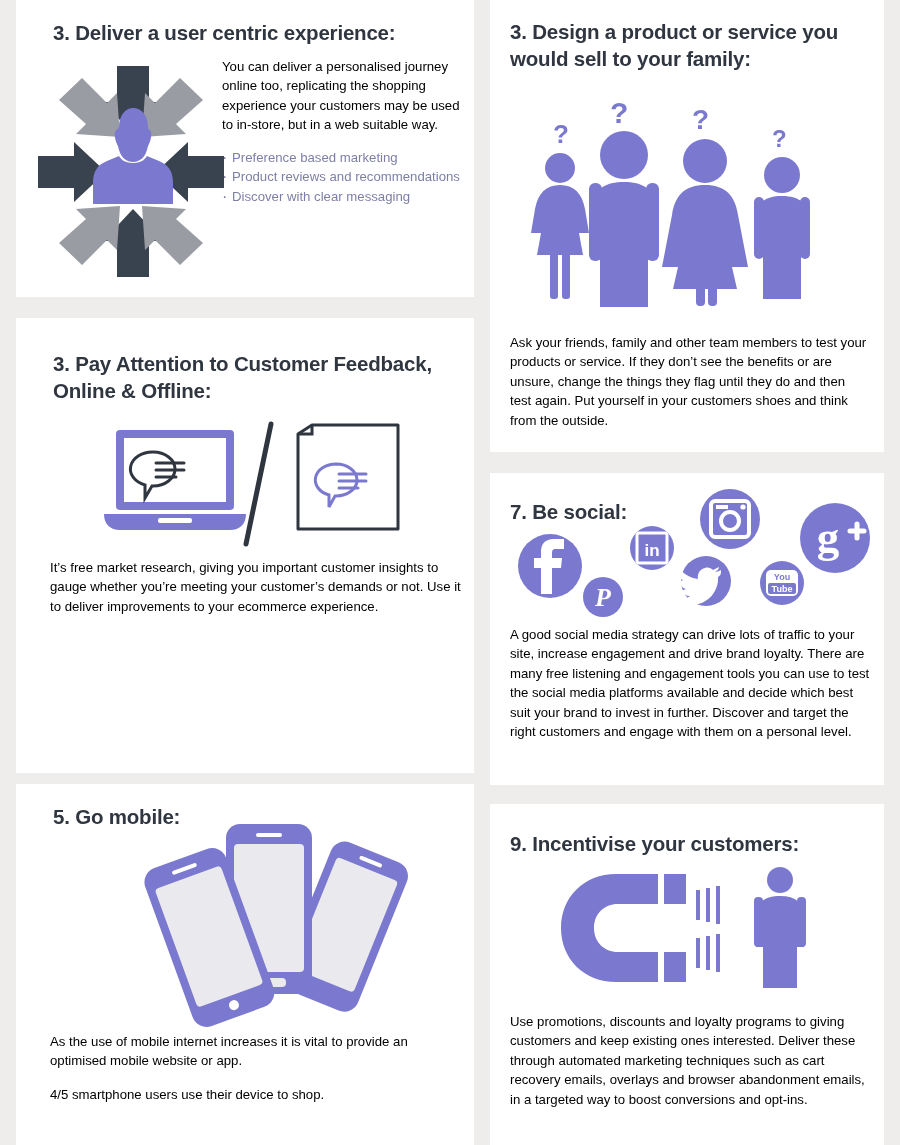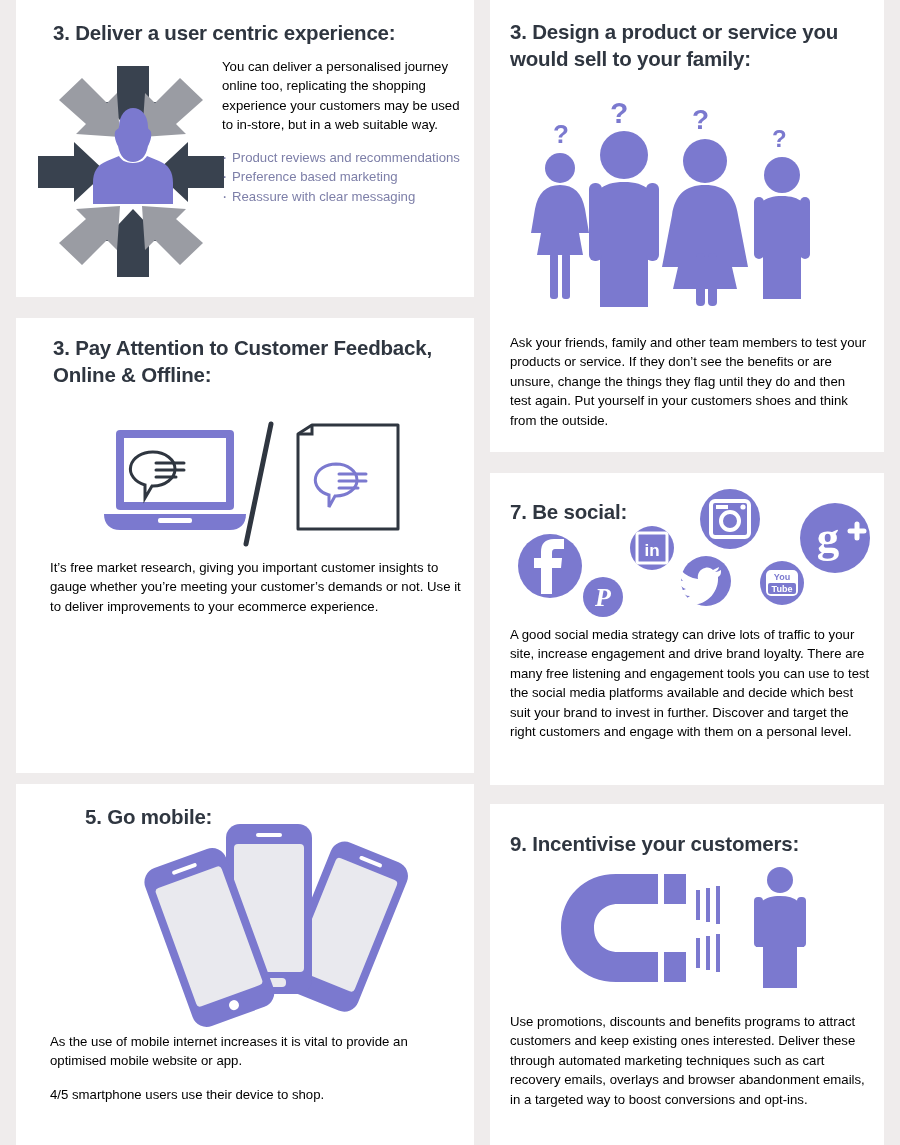--- a/index.html
+++ b/index.html
@@ -57,33 +57,33 @@
   #card1 .copy { position:absolute; left:206px; top:57px; width:238px; }
 
   
   #card2 { left:490px; top:0px; width:394px; height:452px; }
   #card2 .card-title { position:absolute; left:20px; top:18px; width:350px; }
   #card2 .art { position:absolute; left:30px; top:95px; width:340px; height:215px; }
   #card2 .copy { position:absolute; left:20px; top:333px; width:358px; }
 
   
   #card3 { left:16px; top:318px; width:458px; height:455px; }
-  #card3 .card-title { position:absolute; left:37px; top:16px; width:380px; }
+  #card3 .card-title { position:absolute; left:37px; top:32px; width:380px; }
   #card3 .art { position:absolute; left:70px; top:106px; width:330px; height:120px; }
   #card3 .copy { position:absolute; left:34px; top:240px; width:416px; }
 
   
   #card4 { left:490px; top:473px; width:394px; height:312px; }
   #card4 .card-title { position:absolute; left:20px; top:25px; width:240px; }
   #card4 .art { position:absolute; left:8px; top:0px; width:386px; height:145px; }
   #card4 .copy { position:absolute; left:20px; top:152px; width:360px; }
 
   
   #card5 { left:16px; top:784px; width:458px; height:361px; }
-  #card5 .card-title { position:absolute; left:37px; top:19px; width:300px;margin-left:32px; }
+  #card5 .card-title { position:absolute; left:37px; top:19px; width:300px; }
   #card5 .art { position:absolute; left:92px; top:30px; width:320px; height:210px; }
   #card5 .copy { position:absolute; left:34px; top:248px; width:412px; }
 
   
   #card6 { left:490px; top:804px; width:394px; height:341px; }
   #card6 .card-title { position:absolute; left:20px; top:26px; width:360px; }
   #card6 .art { position:absolute; left:50px; top:62px; width:300px; height:125px; }
   #card6 .copy { position:absolute; left:20px; top:208px; width:358px; }
 
   svg { display:block; overflow:visible; }
@@ -113,23 +113,23 @@
         <g fill="#7b79cf">
           <path d="M83,63 c0,-12 7,-19 14,-19 c8,0 15,7 15,19 c0,3 2,2 3,5 c1,4 -1,11 -3,14 c-2,11 -8,16 -15,16 c-7,0 -13,-5 -15,-16 c-2,-3 -4,-10 -3,-14 c1,-3 3,-2 4,-5 z"></path>
           <path d="M97,99 c9,0 12,-4 14,-7 l12,5 c10,4 14,11 14,22 l0,21 l-80,0 l0,-21 c0,-11 4,-18 14,-22 l12,-5 c2,3 5,7 14,7 z"></path>
         </g>
       </svg>
     </div>
 
     <div class="copy">
       <p class="body-text">You can deliver a personalised journey online too, replicating the shopping experience your customers may be used to in-store, but in a web suitable way.</p>
       <ul class="bullets">
+        <li>Preference based marketing</li>
         <li>Product reviews and recommendations</li>
-        <li>Preference based marketing</li>
-        <li>Reassure with clear messaging</li>
+        <li>Discover with clear messaging</li>
       </ul>
     </div>
   </section>
 
   <section class="card" id="card2">
     <h2 class="card-title">3. Design a product or service you would sell to your family:</h2>
 
     <div class="art">
       <svg viewBox="0 0 340 215" width="340" height="215" aria-hidden="true">
         <g fill="#7b79cf">
@@ -317,17 +317,17 @@
 
           <circle cx="240" cy="14" r="13"></circle>
           <path d="M240,30 c-16,0 -24,7 -24,21 l0,30 l7,0 l0,41 l34,0 l0,-41 l7,0 l0,-30 c0,-14 -8,-21 -24,-21 z"></path>
           <rect x="214" y="31" width="9" height="50" rx="4"></rect>
           <rect x="257" y="31" width="9" height="50" rx="4"></rect>
         </g>
       </svg>
     </div>
 
     <div class="copy">
-      <p class="body-text">Use promotions, discounts and benefits programs to attract customers and keep existing ones interested. Deliver these through automated marketing techniques such as cart recovery emails, overlays and browser abandonment emails, in a targeted way to boost conversions and opt-ins.</p>
+      <p class="body-text">Use promotions, discounts and loyalty programs to giving customers and keep existing ones interested. Deliver these through automated marketing techniques such as cart recovery emails, overlays and browser abandonment emails, in a targeted way to boost conversions and opt-ins.</p>
     </div>
   </section>
 
 </div>
 
 </body></html>

